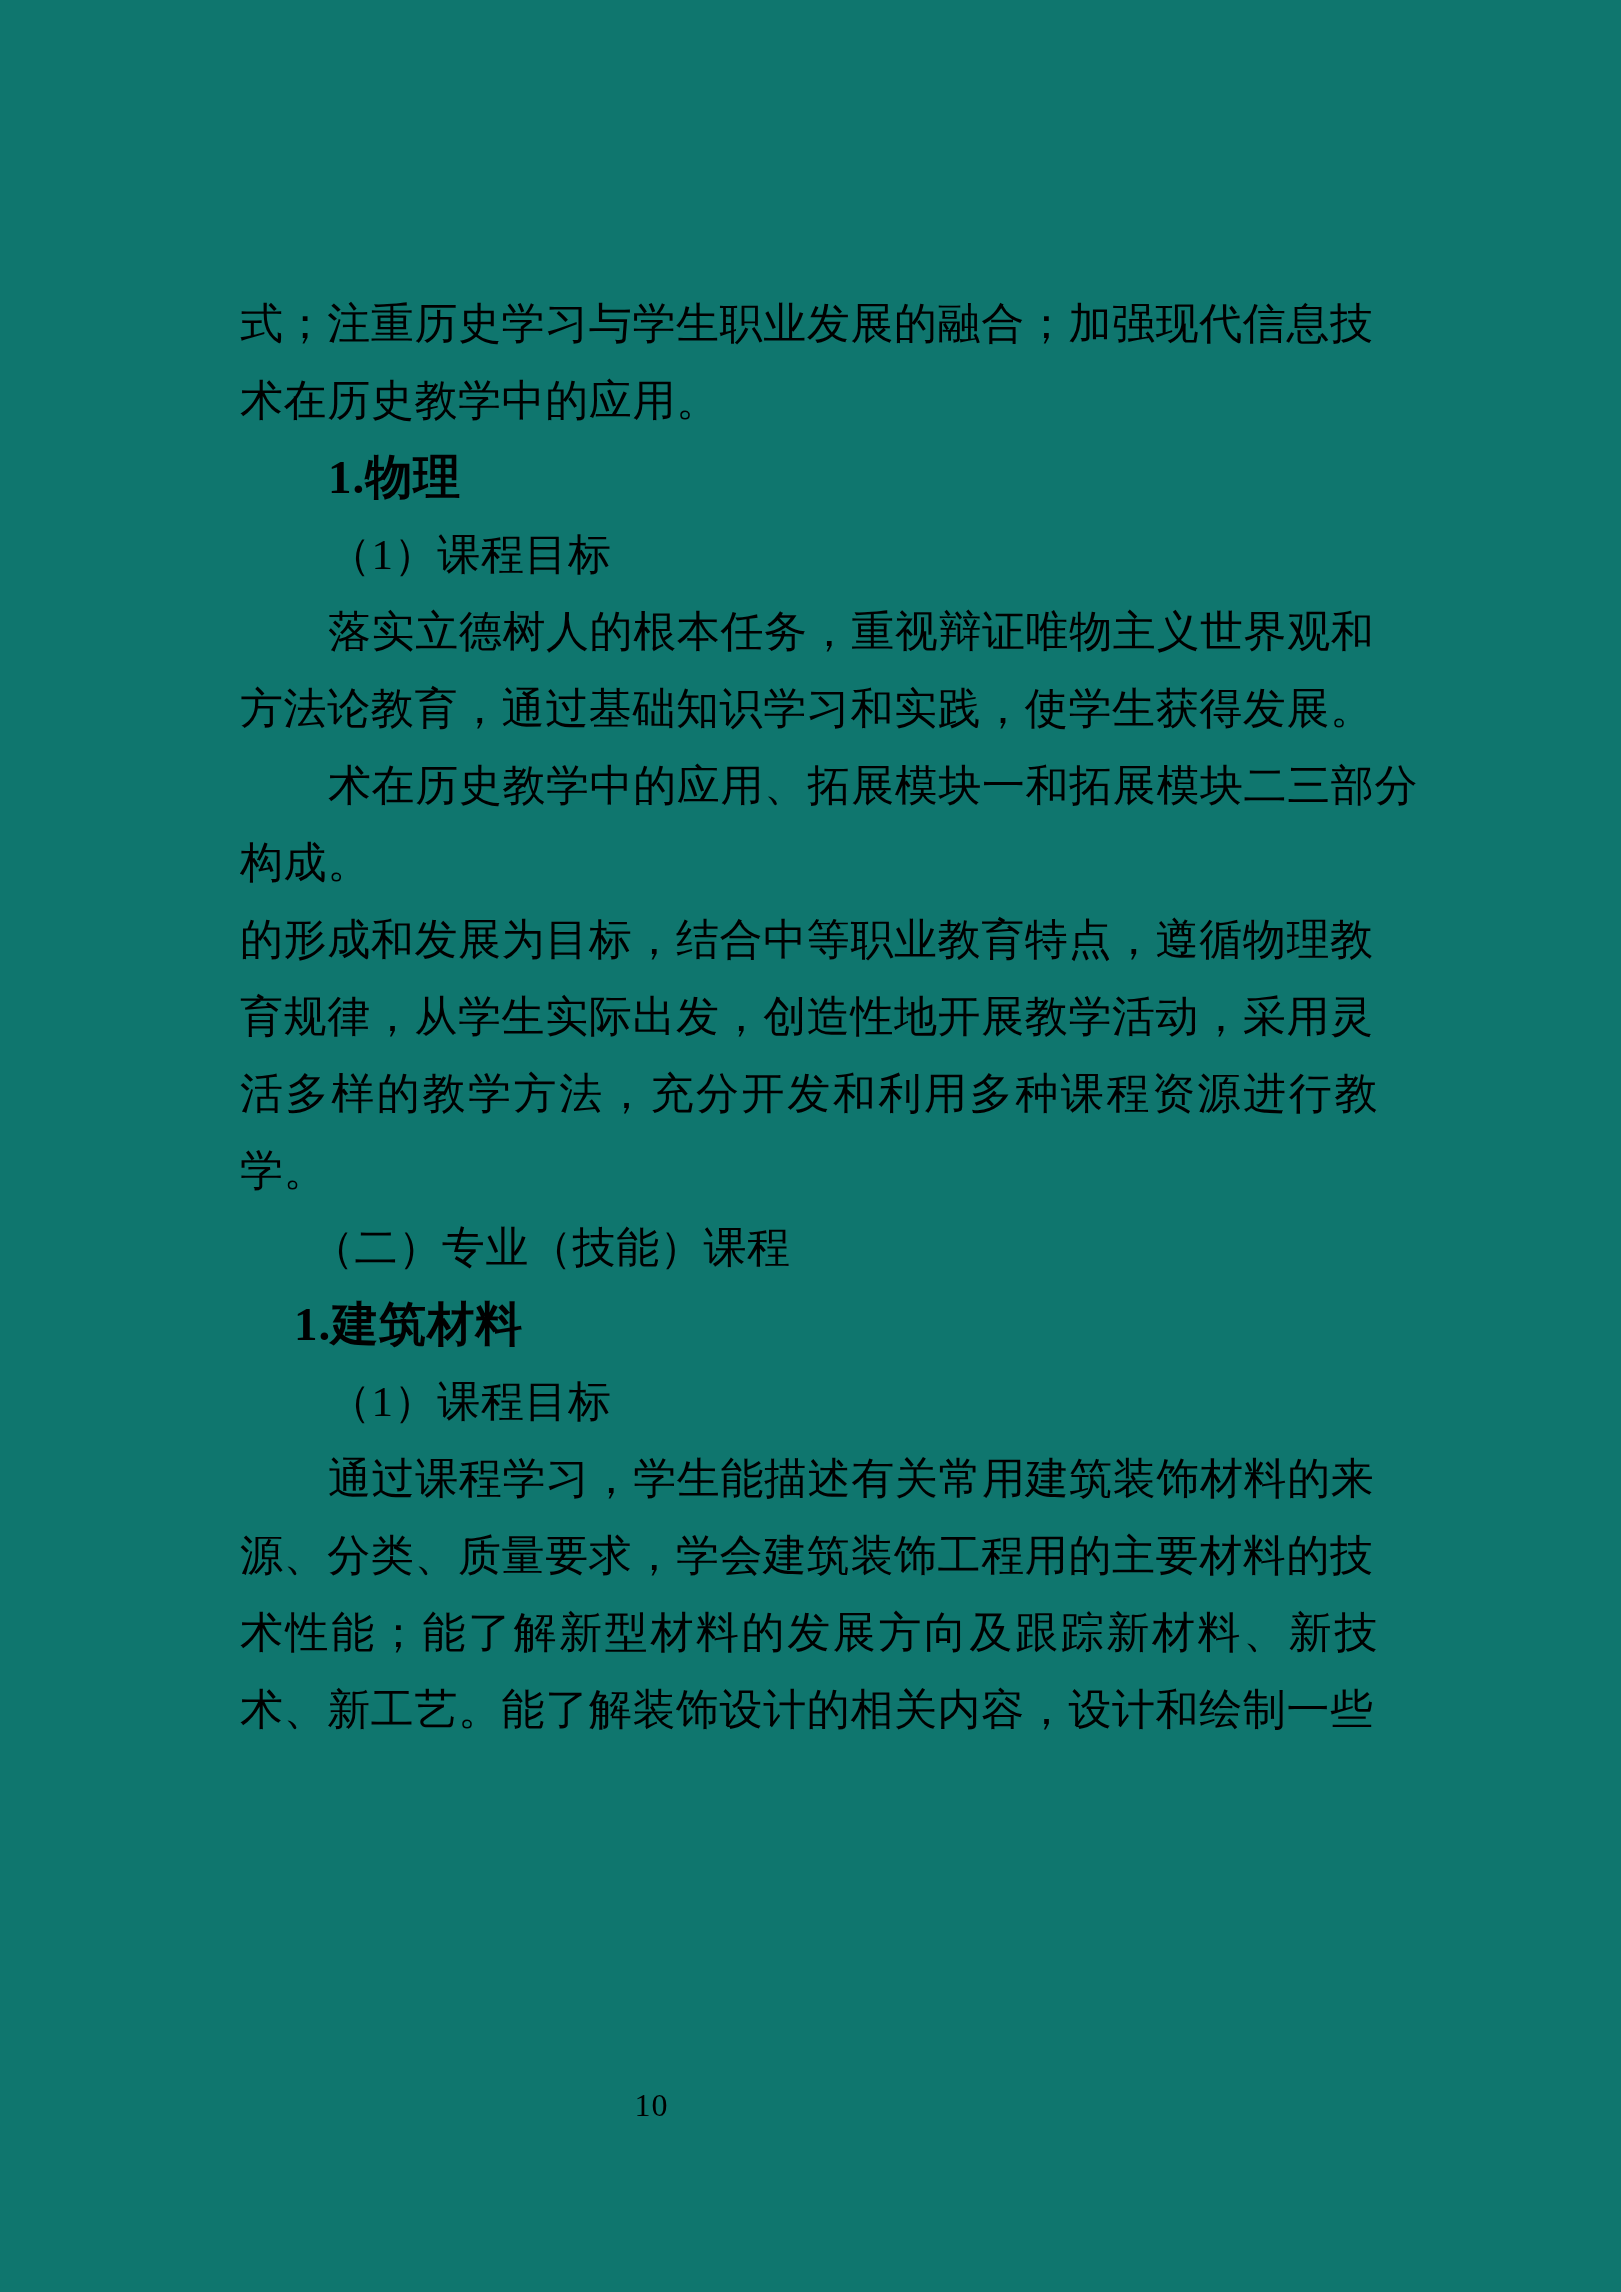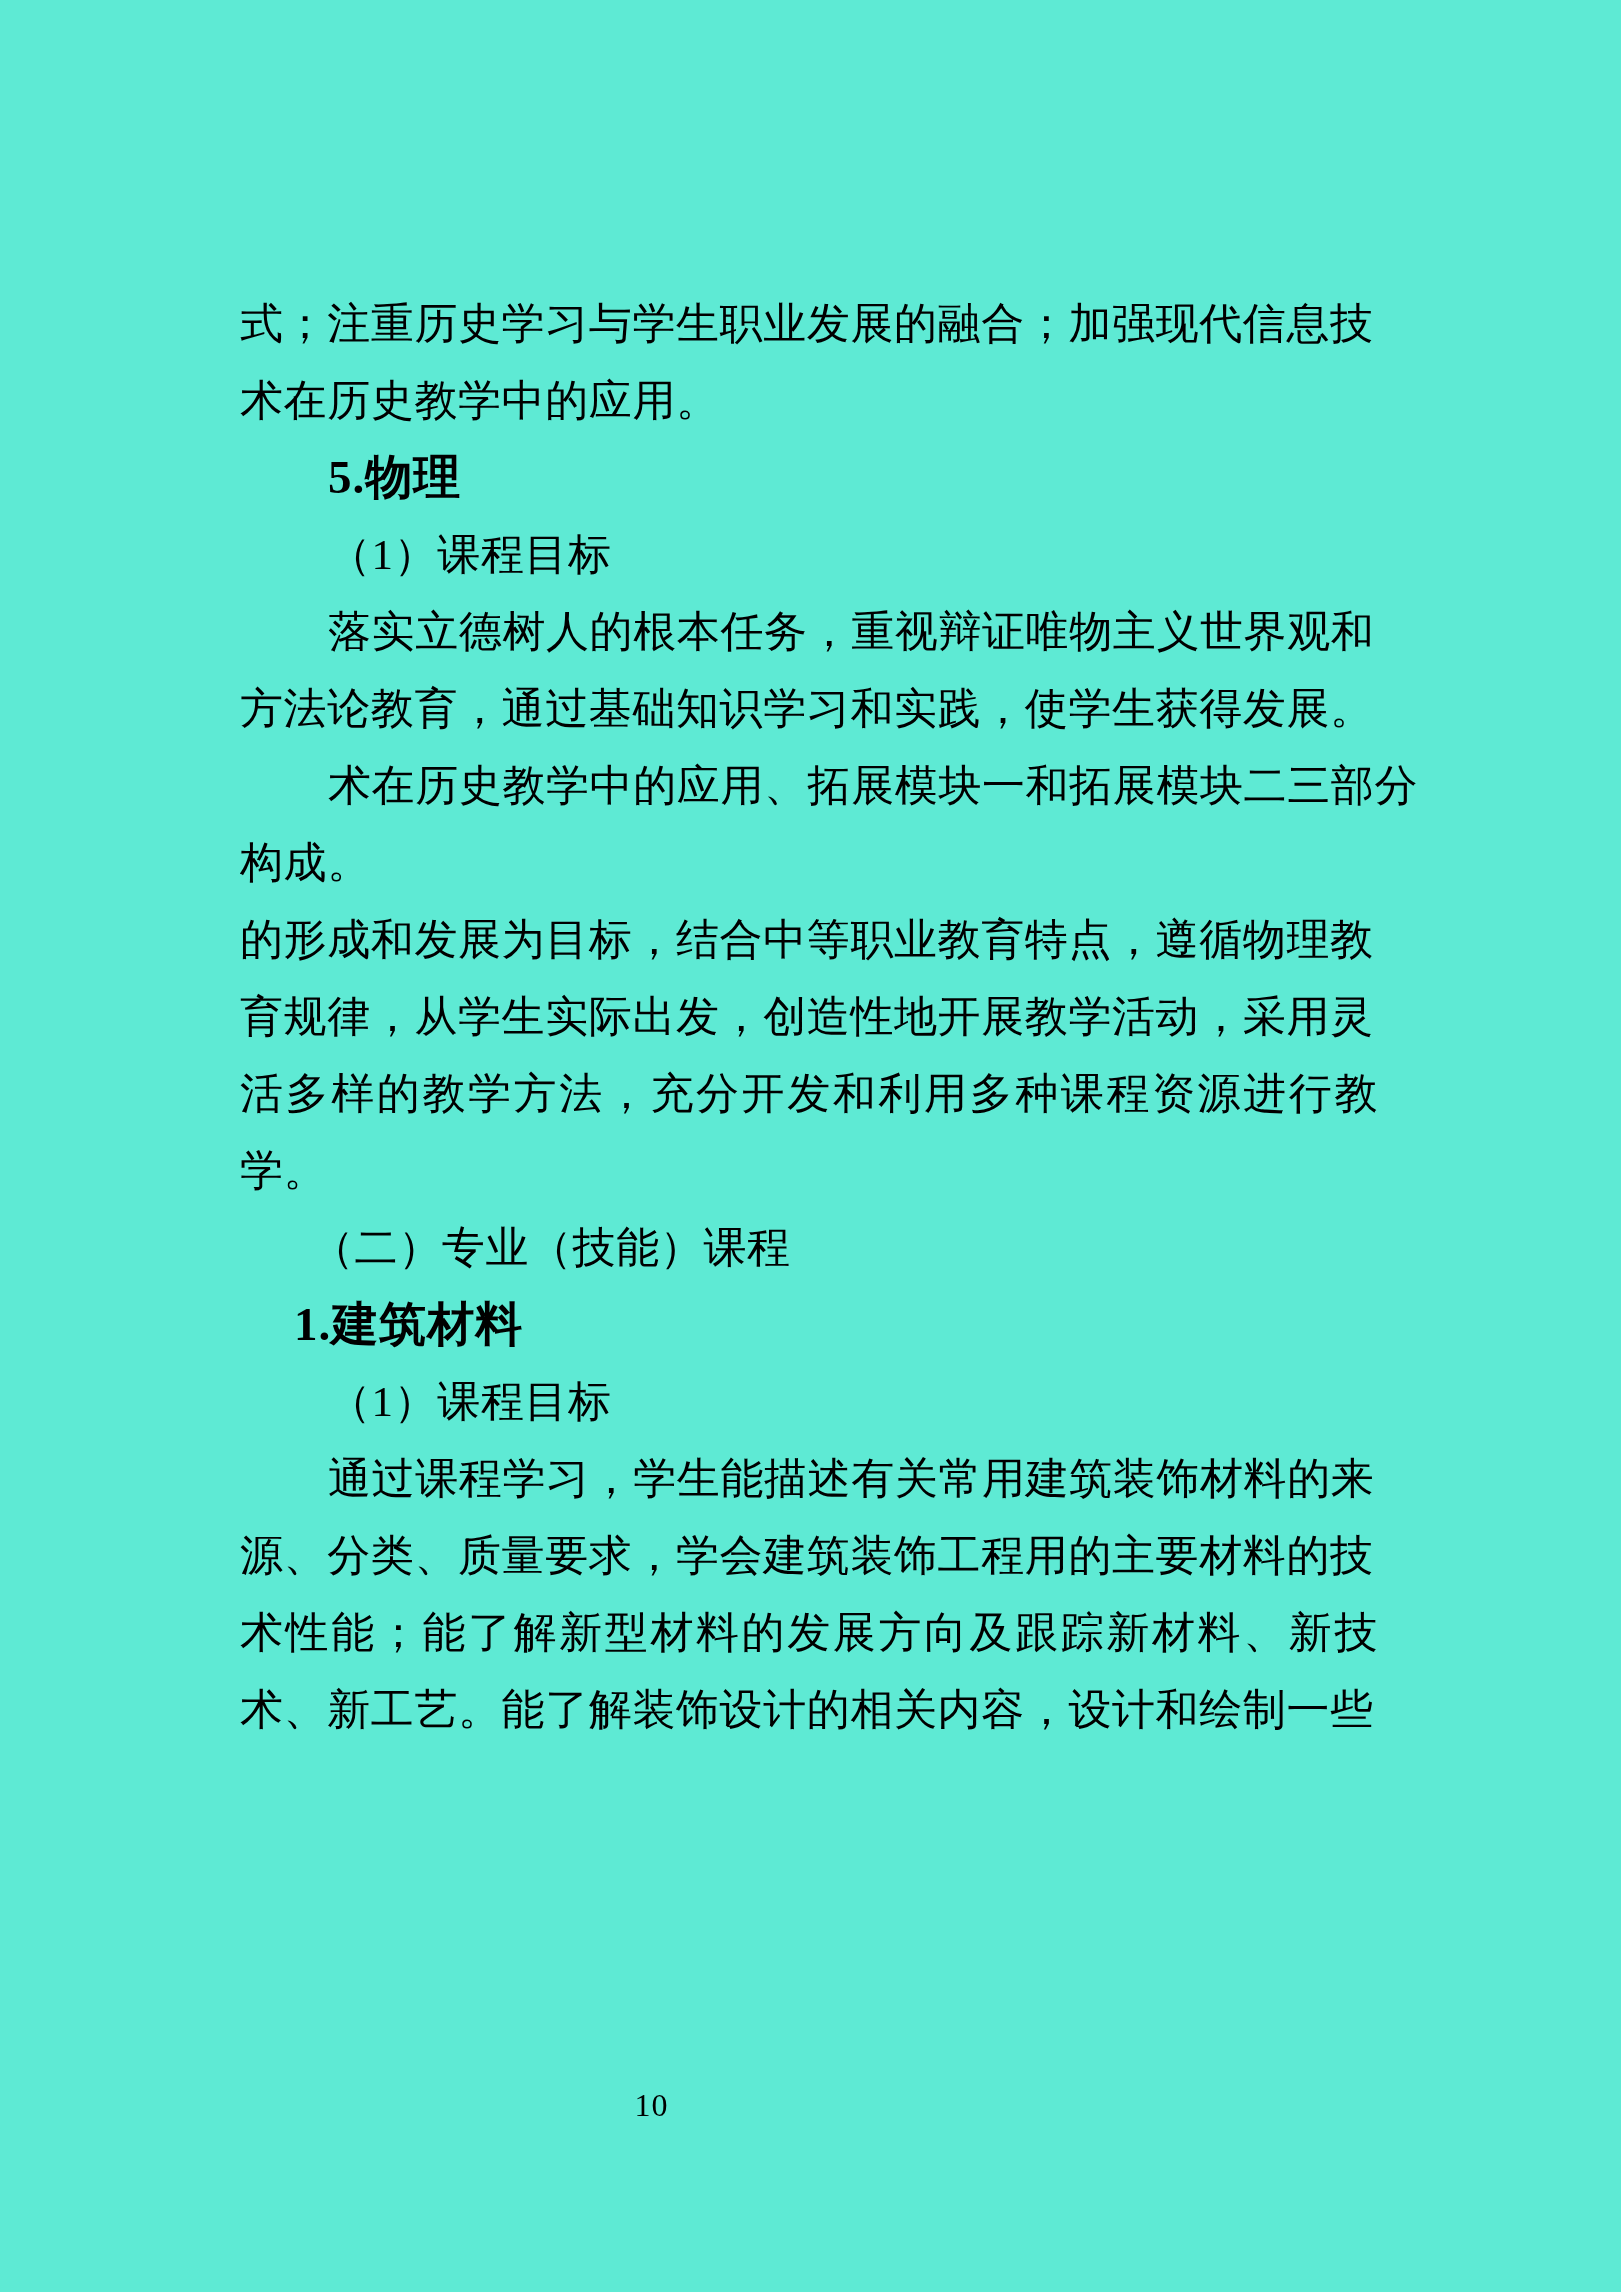--- a/index.html
+++ b/index.html
@@ -14,21 +14,21 @@
     overflow: hidden;
     font-family: "Liberation Serif", "DejaVu Serif", serif;
     color: #000000;
   }
   .page {
     position: absolute;
     left: 0;
     top: 0;
     width: 1621px;
     height: 2293px;
-    background: #5eead4;
+    background: #0f766e;
   }
   .text-block {
     position: absolute;
     left: 240px;
     top: 285px;
     width: 1142px;
   }
   .line {
     height: 77px;
     line-height: 77px;
@@ -74,21 +74,21 @@
   }
 </style>
 </head>
 <body>
 
 <div class="page">
 
   <div class="text-block">
     <div class="line">式；注重历史学习与学生职业发展的融合；加强现代信息技</div>
     <div class="line">术在历史教学中的应用。</div>
-    <div class="line heading ind-h9">5.物理</div>
+    <div class="line heading ind-h9">1.物理</div>
     <div class="line ind2">（1）课程目标</div>
     <div class="line ind2">落实立德树人的根本任务，重视辩证唯物主义世界观和</div>
     <div class="line">方法论教育，通过基础知识学习和实践，使学生获得发展。</div>
     <div class="line ind2">术在历史教学中的应用、拓展模块一和拓展模块二三部分</div>
     <div class="line">构成。</div>
     <div class="line">的形成和发展为目标，结合中等职业教育特点，遵循物理教</div>
     <div class="line">育规律，从学生实际出发，创造性地开展教学活动，采用灵</div>
     <div class="line stretch">活多样的教学方法，充分开发和利用多种课程资源进行教</div>
     <div class="line">学。</div>
     <div class="line ind-er">（二）专业（技能）课程</div>

